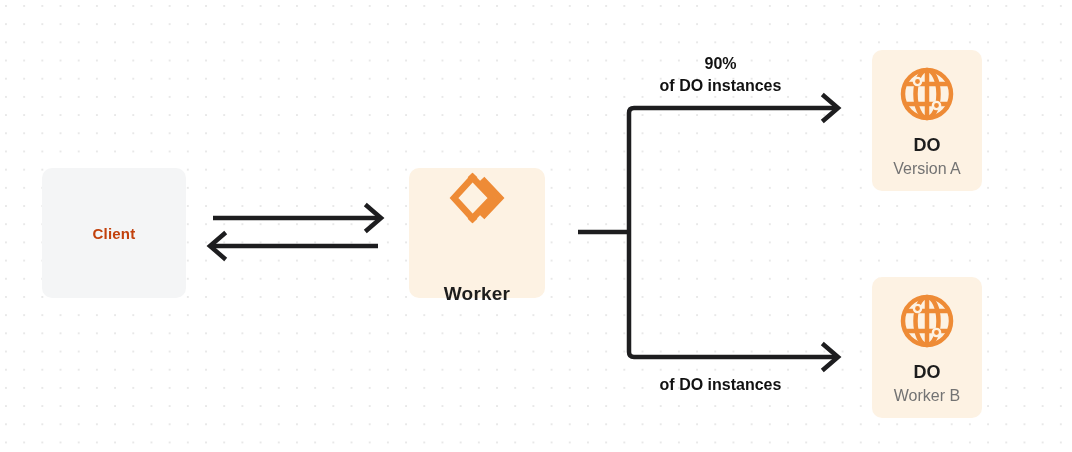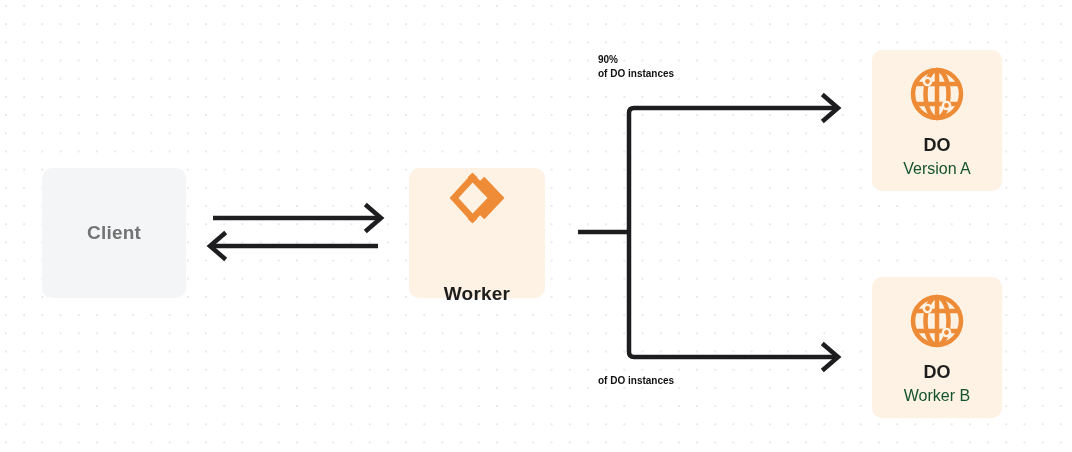--- a/index.html
+++ b/index.html
@@ -36,23 +36,23 @@
 
   
   #node-client {
     left: 42px;
     top: 168px;
     width: 144px;
     height: 130px;
     background-color: #f4f5f6;
   }
   .client-label {
-    font-size: 19px;
-    font-weight: bold;
-    color: #737373;
+    font-size: 15px;
+    font-weight: bold;
+    color: #c2410c;
     letter-spacing: 0.2px;
   }
 
   
   #node-worker {
     left: 409px;
     top: 168px;
     width: 136px;
     height: 130px;
     background-color: #fdf2e3;
@@ -65,51 +65,51 @@
   .worker-label {
     font-size: 19px;
     font-weight: bold;
     color: #1d1d1d;
     letter-spacing: 0.2px;
     margin-top: 40px;
   }
 
   
   .node-do {
-    width: 130px;
+    width: 110px;
     height: 141px;
     background-color: #fdf2e3;
   }
   #node-do-a { left: 872px; top: 50px; }
   #node-do-b { left: 872px; top: 277px; }
 
   .do-icon {
     margin-top: 4px;
     margin-bottom: 11px;
     line-height: 0;
   }
   .do-title {
     font-size: 18px;
     font-weight: bold;
     color: #1d1d1d;
     line-height: 1.25;
   }
   .do-subtitle {
     font-size: 16px;
     font-weight: normal;
-    color: #14532d;
+    color: #737373;
     line-height: 1.35;
     margin-top: 1px;
   }
 
   
   .edge-label {
     position: absolute;
-    text-align: left;
-    font-size: 10px;
+    text-align: center;
+    font-size: 16px;
     font-weight: bold;
     color: #111111;
     line-height: 1.35;
     white-space: nowrap;
   }
   #label-top { left: 598px; top: 53px; width: 245px; }
   #label-bottom { left: 598px; top: 374px; width: 245px; }
 
   
   #connectors {

